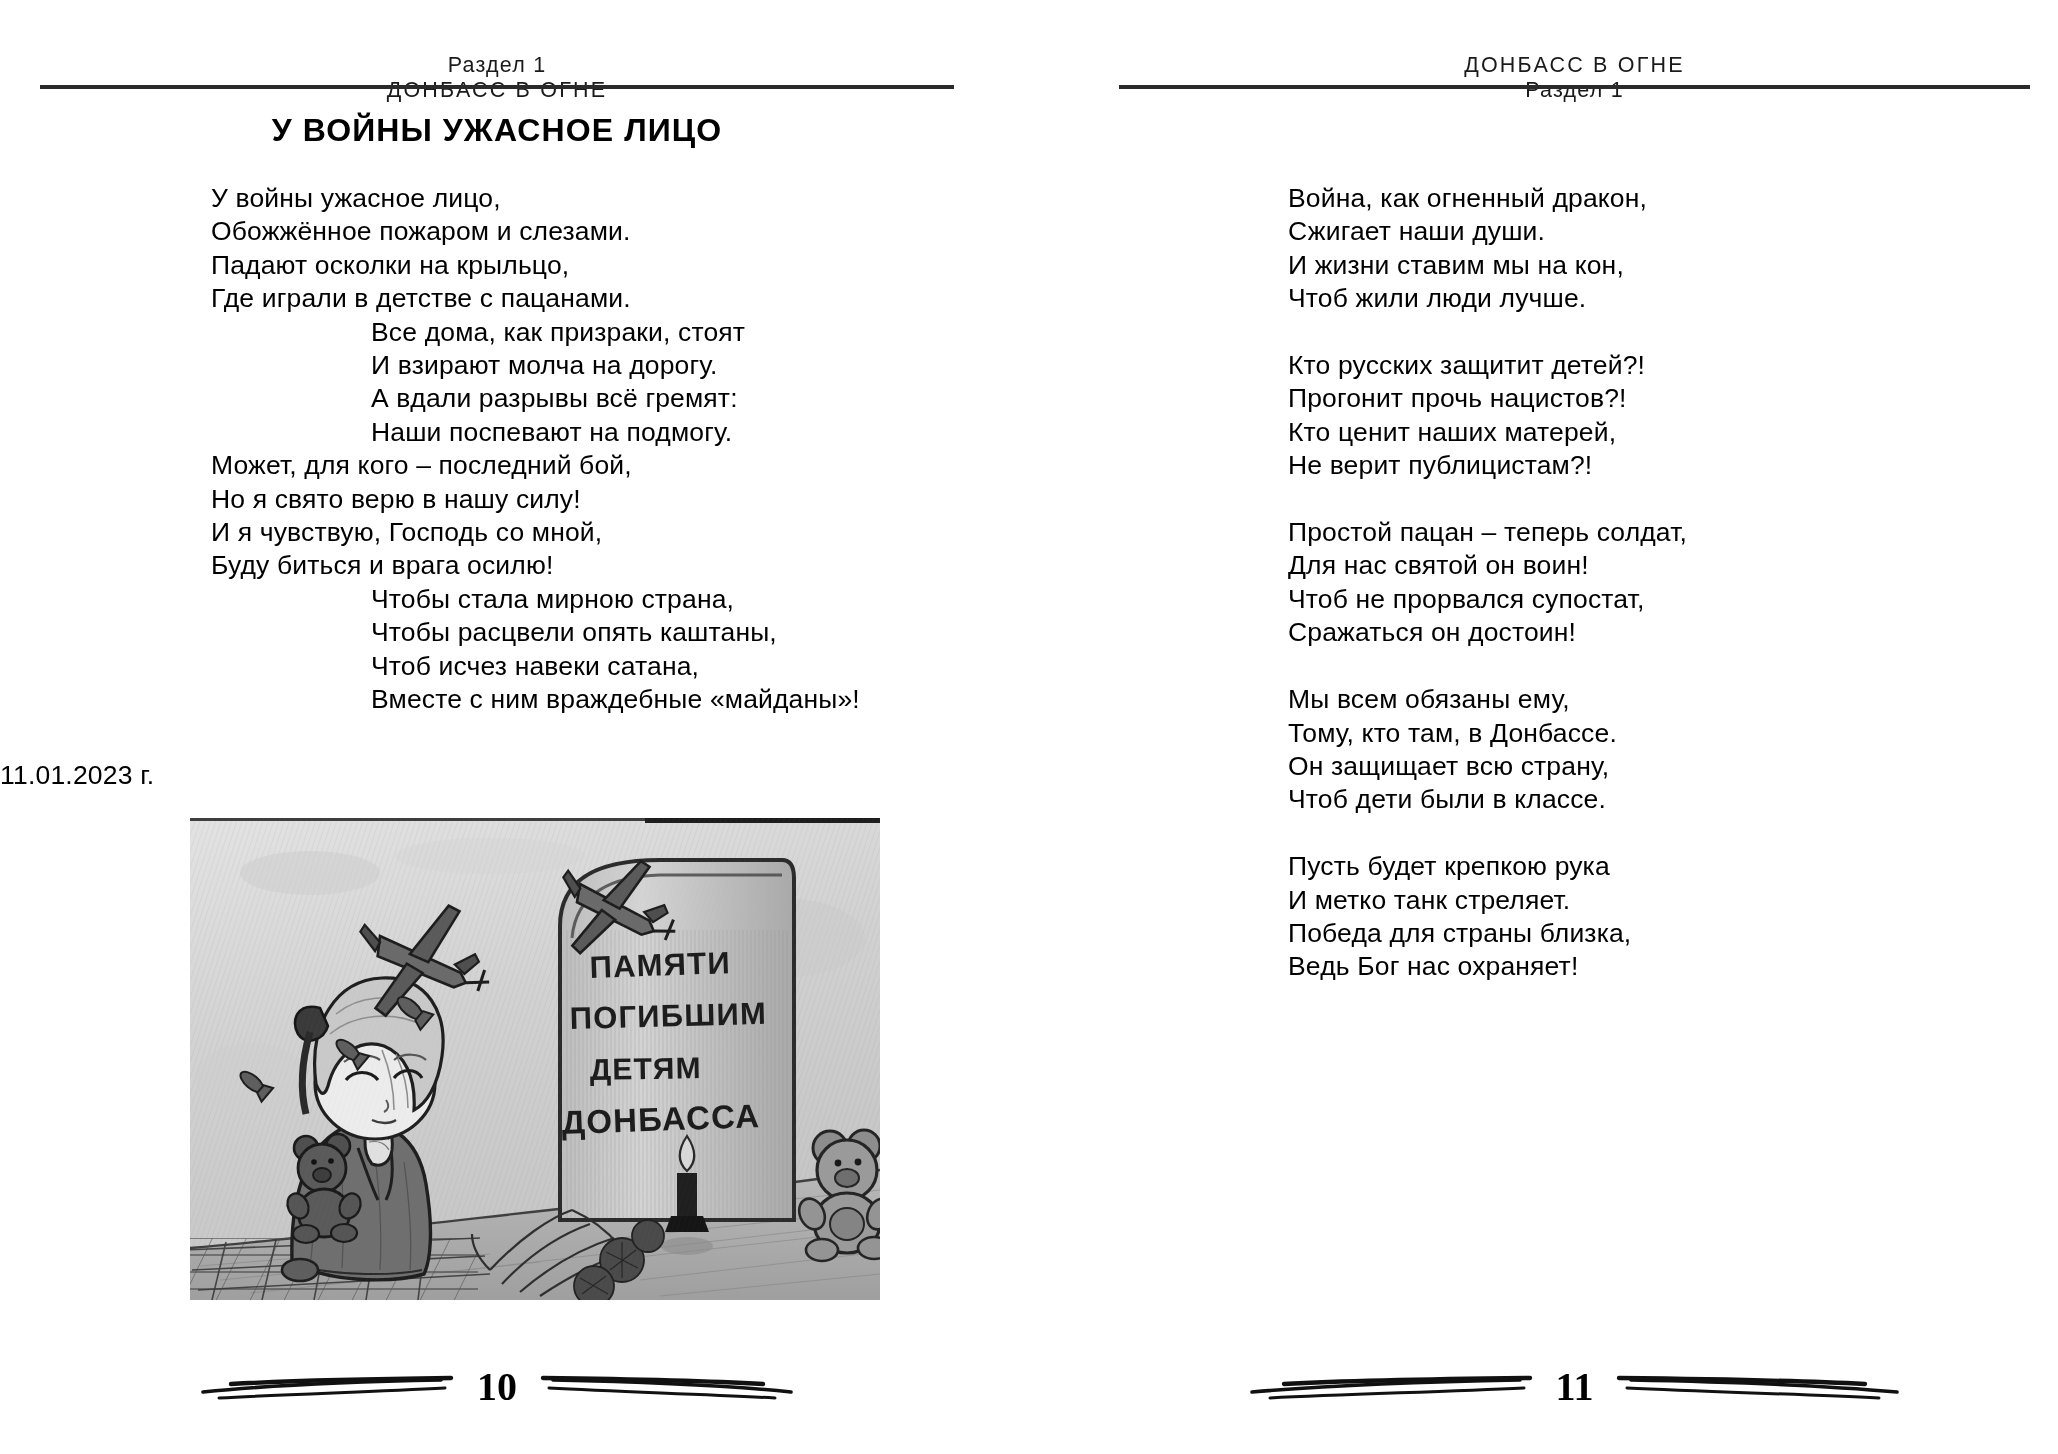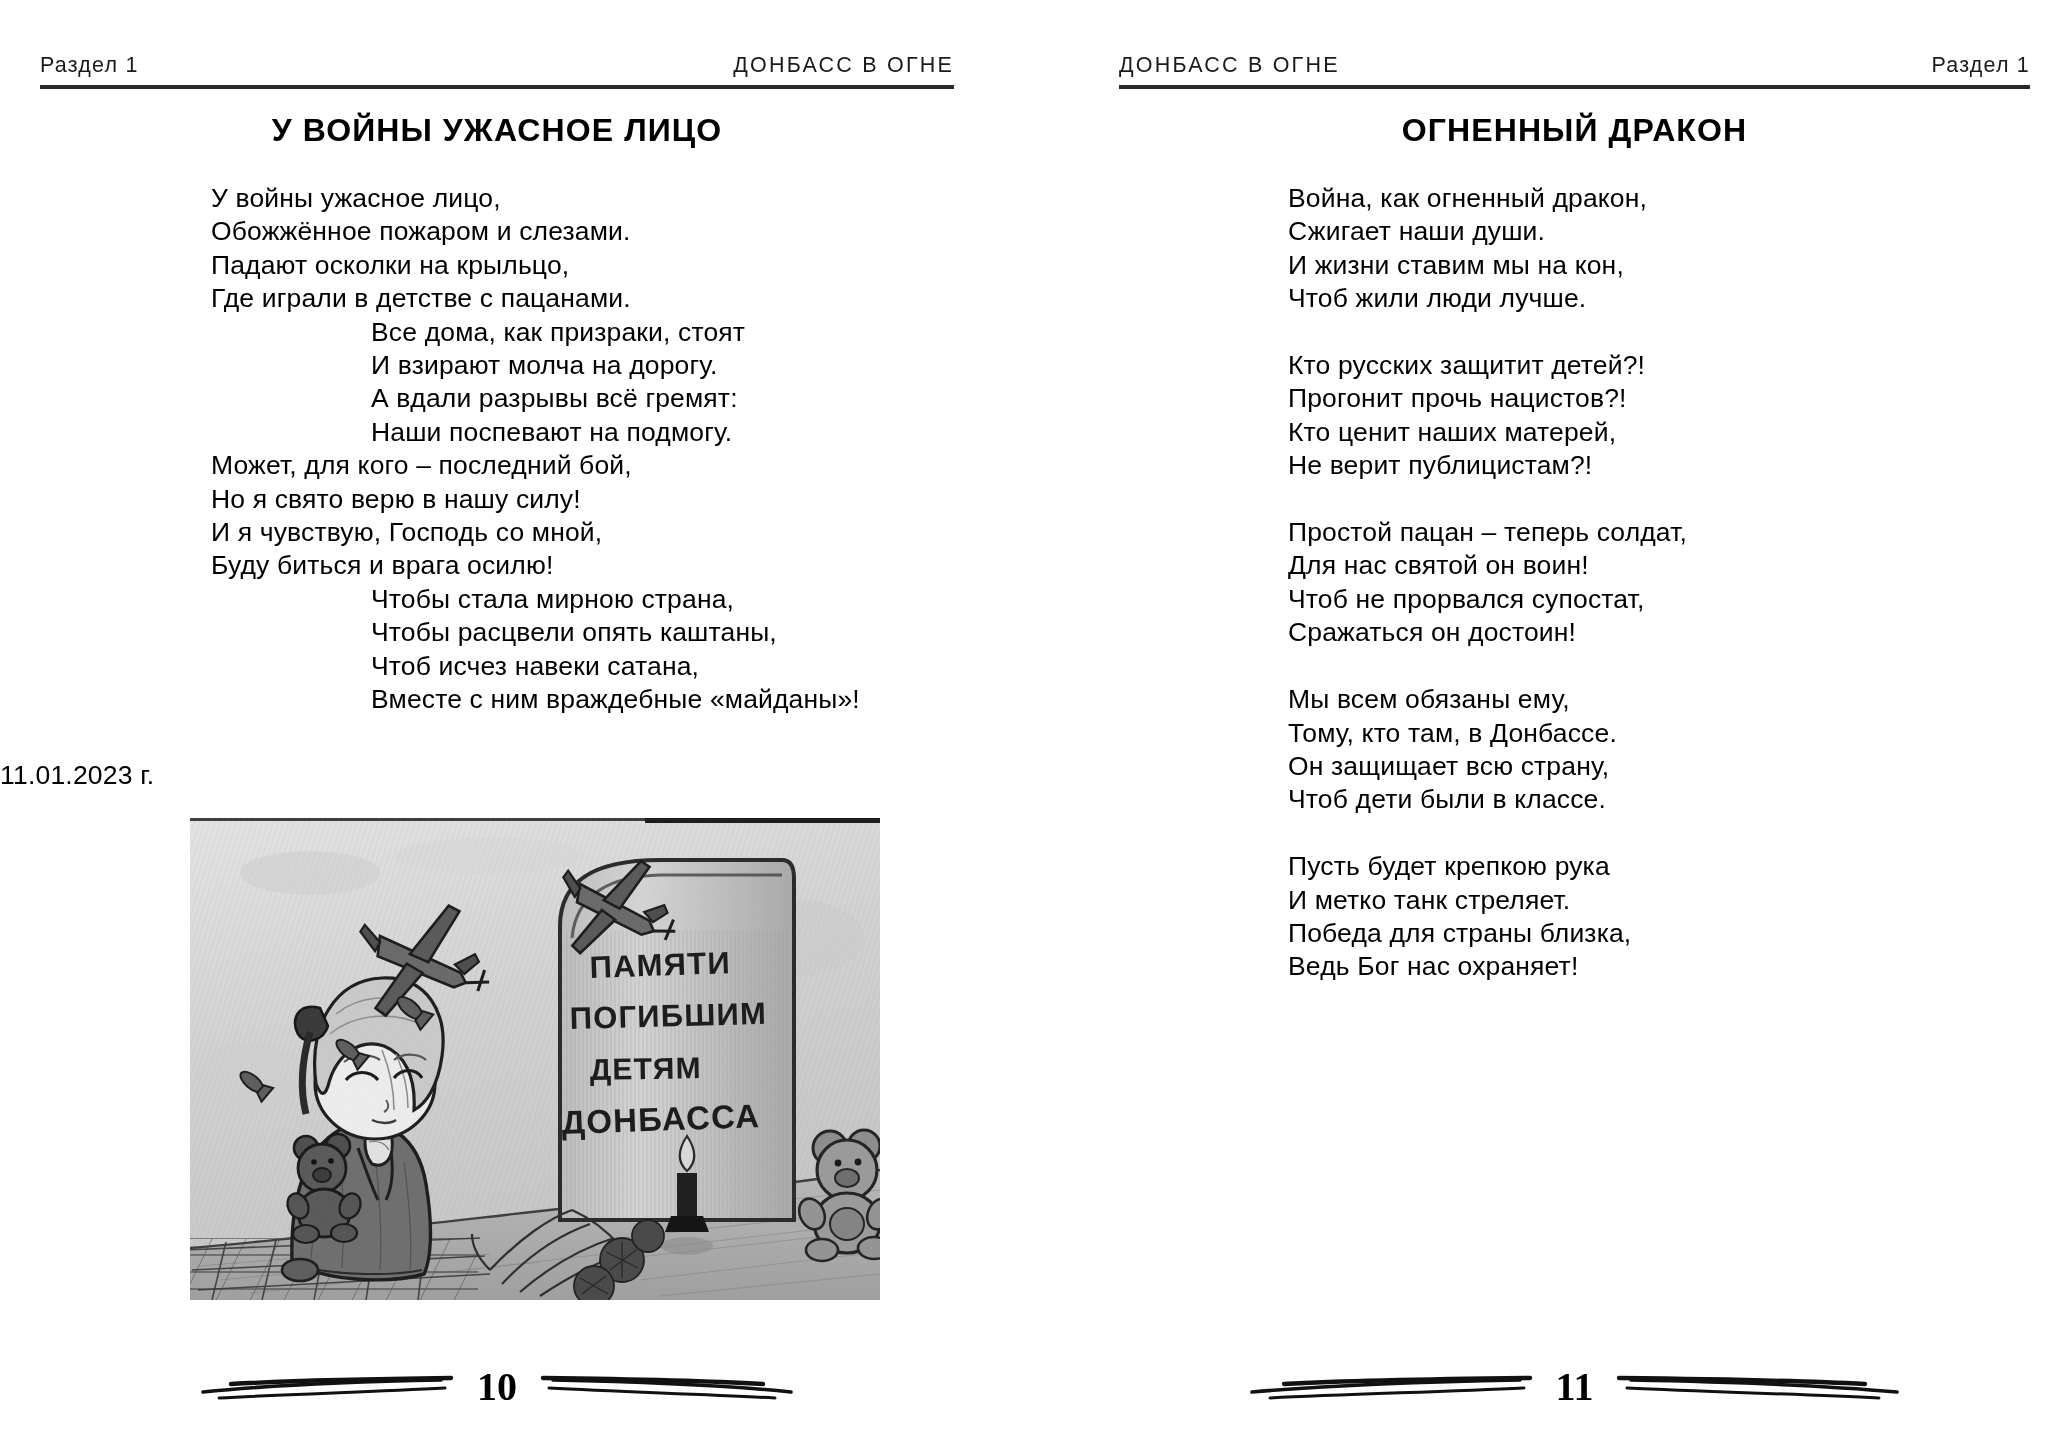--- a/index.html
+++ b/index.html
@@ -38,20 +38,21 @@
     top: 53px;
     left: 40px;
     right: 75px;
     display: flex;
     justify-content: space-between;
     align-items: center;
     font-size: 21.5px;
     letter-spacing: 0.6px;
     color: #1a1a1a;
     font-family: "Liberation Sans", "DejaVu Sans", sans-serif;
+    flex-direction: column;
   }
   .page--right .runhead {
     left: 90px;
     right: 28px;
   }
   .runhead span { white-space: pre; }
   .runhead .section-label { letter-spacing: 1.2px; }
   .runhead .book-title { letter-spacing: 2.2px; }
 
   .runhead-rule {
@@ -426,21 +427,20 @@
   </div>
 
   <div class="page page--right">
 
     <div class="runhead">
       <span class="book-title">ДОНБАСС В ОГНЕ</span>
       <span class="section-label">Раздел 1</span>
     </div>
     <div class="runhead-rule"></div>
 
-    <div class="poem-title">ОГНЕННЫЙ ДРАКОН</div>
 
     <div class="poem-body" id="poem-right"><div class="poem-line">Война, как огненный дракон,</div><div class="poem-line">Сжигает наши души.</div><div class="poem-line">И жизни ставим мы на кон,</div><div class="poem-line">Чтоб жили люди лучше.</div><div class="poem-line blank">&nbsp;</div><div class="poem-line">Кто русских защитит детей?!</div><div class="poem-line">Прогонит прочь нацистов?!</div><div class="poem-line">Кто ценит наших матерей,</div><div class="poem-line">Не верит публицистам?!</div><div class="poem-line blank">&nbsp;</div><div class="poem-line">Простой пацан – теперь солдат,</div><div class="poem-line">Для нас святой он воин!</div><div class="poem-line">Чтоб не прорвался супостат,</div><div class="poem-line">Сражаться он достоин!</div><div class="poem-line blank">&nbsp;</div><div class="poem-line">Мы всем обязаны ему,</div><div class="poem-line">Тому, кто там, в Донбассе.</div><div class="poem-line">Он защищает всю страну,</div><div class="poem-line">Чтоб дети были в классе.</div><div class="poem-line blank">&nbsp;</div><div class="poem-line">Пусть будет крепкою рука</div><div class="poem-line">И метко танк стреляет.</div><div class="poem-line">Победа для страны близка,</div><div class="poem-line">Ведь Бог нас охраняет!</div></div>
 
 
     <div class="folio">
       <svg class="swash" width="290" height="30" viewBox="0 0 290 30">
         <path d="M2 18 C 70 12, 160 8, 270 6" fill="none" stroke="#111" stroke-width="3.6" stroke-linecap="round"></path>
         <path d="M34 10 C 110 6, 190 5, 280 4" fill="none" stroke="#111" stroke-width="4.4" stroke-linecap="round"></path>
         <path d="M20 24 C 100 20, 190 18, 274 14" fill="none" stroke="#111" stroke-width="3" stroke-linecap="round"></path>
       </svg>

